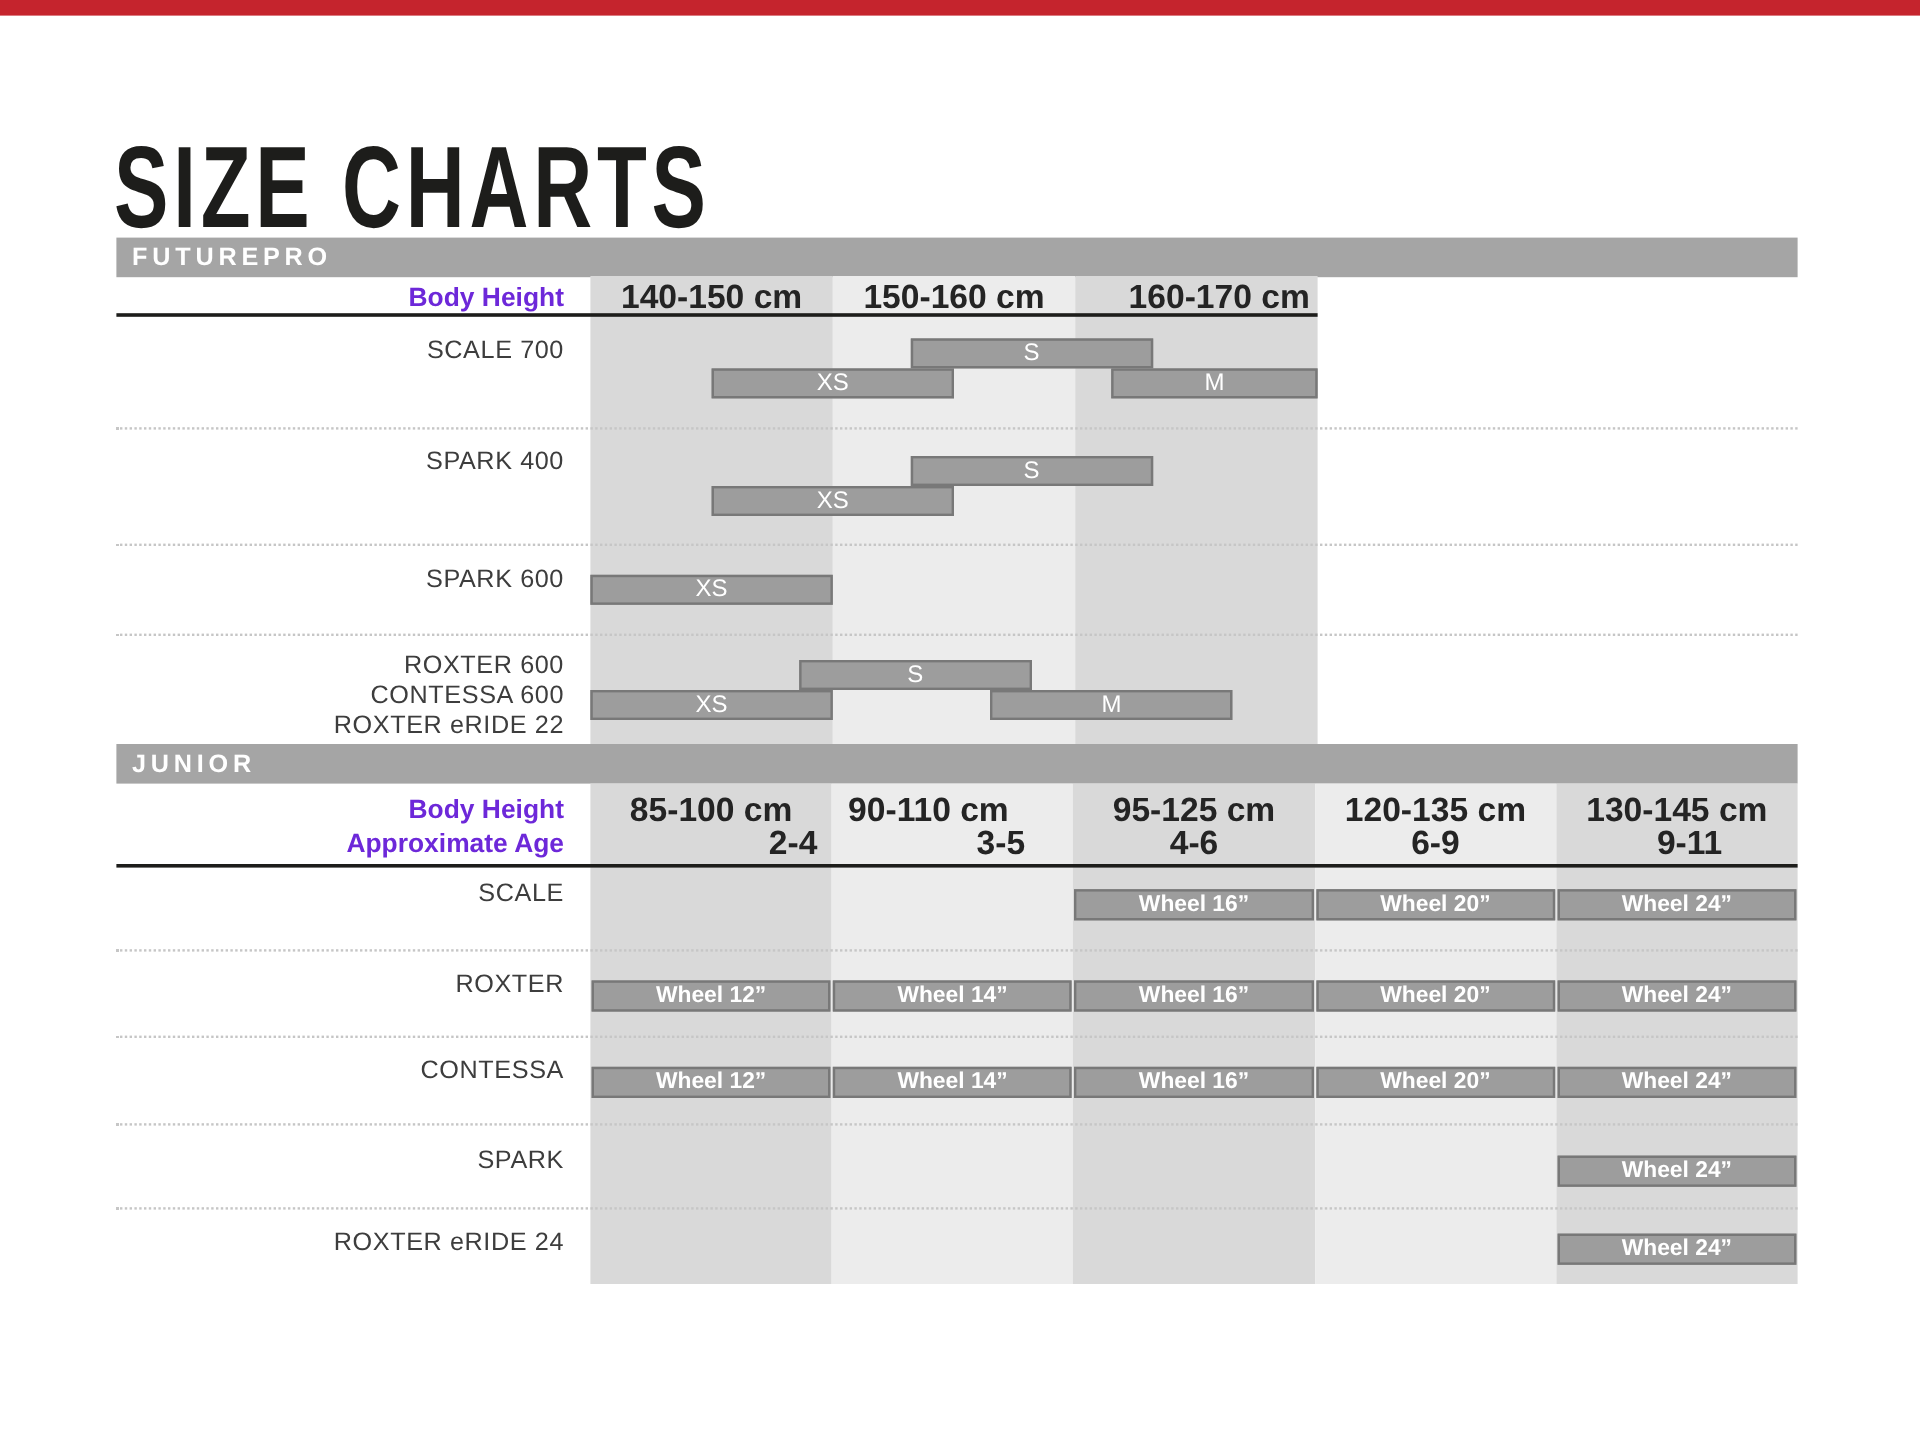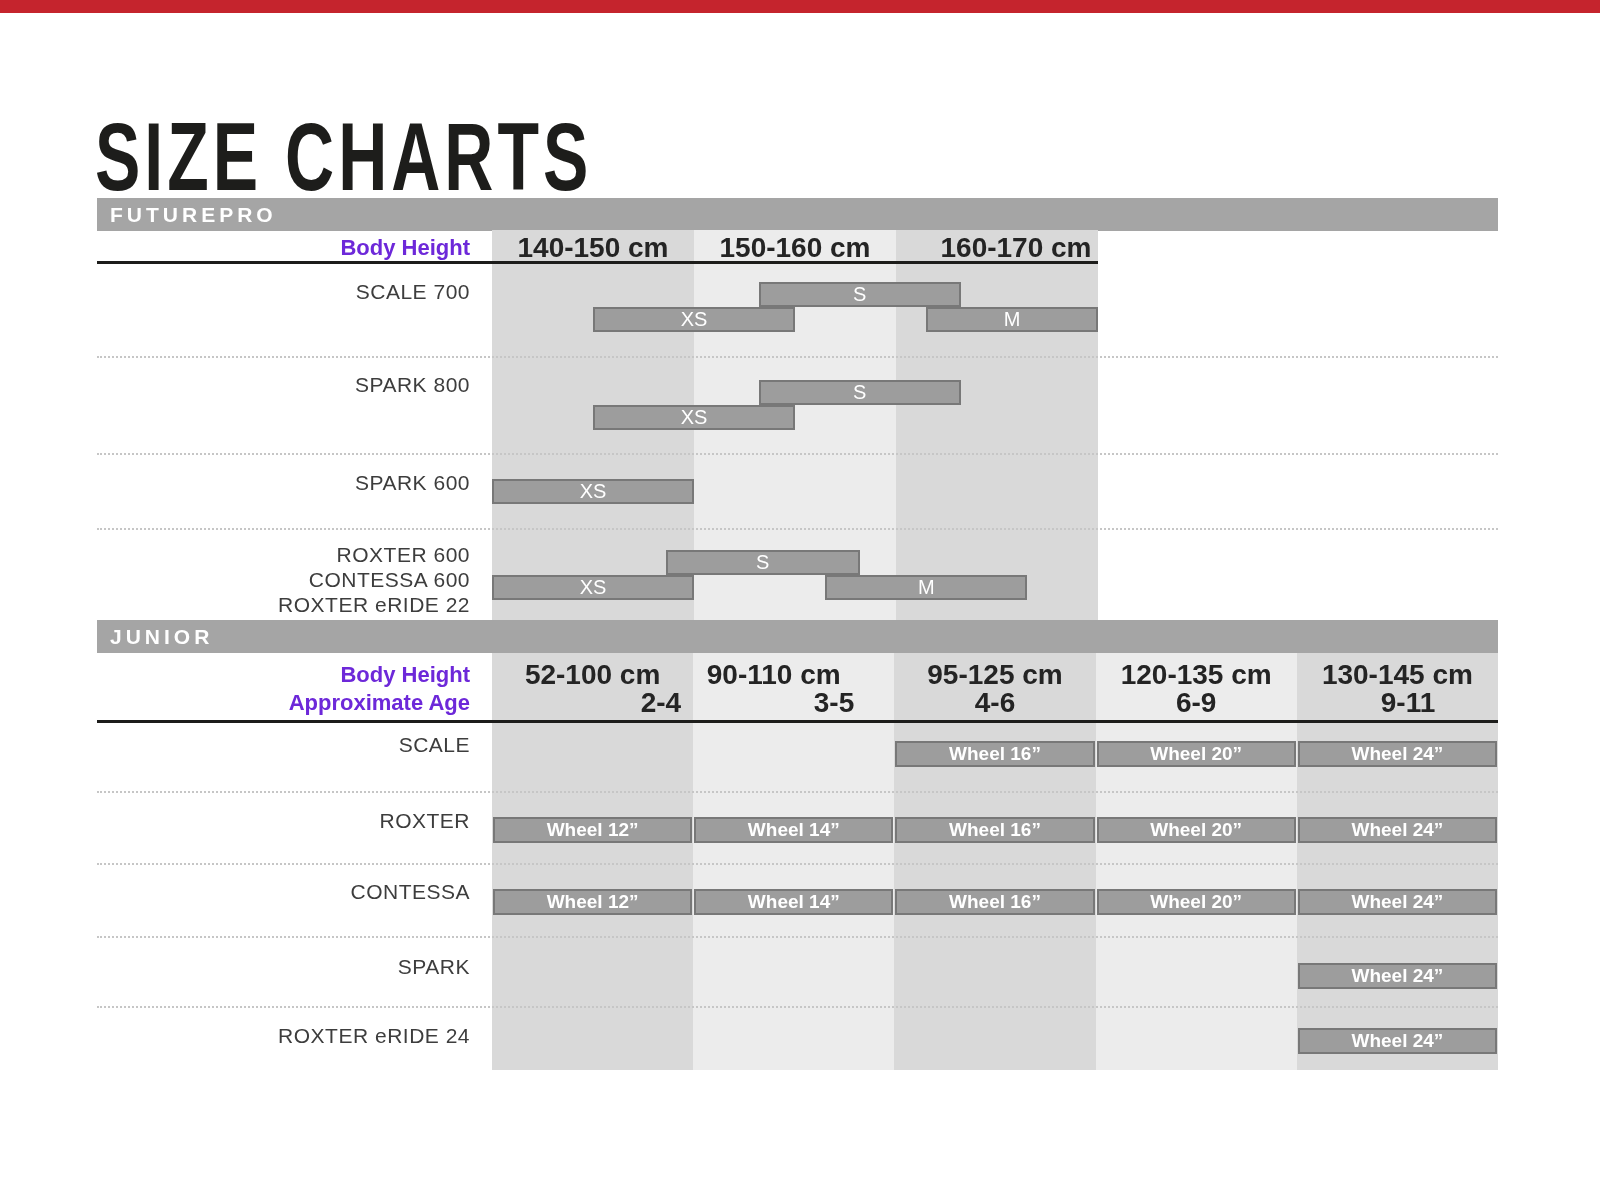--- a/index.html
+++ b/index.html
@@ -68,38 +68,38 @@
     <div class="sep" style="top: 356px;"></div>
     <div class="sep" style="top: 453px;"></div>
     <div class="sep" style="top: 528px;"></div>
     <div class="row-label" style="top: 279px;">
       <div>SCALE 700</div>
     </div>
     <div class="bar size" style="left: 758.6px; top: 282px; width: 202px;">S</div>
     <div class="bar size" style="left: 593px; top: 307px; width: 202px;">XS</div>
     <div class="bar size" style="left: 926.3px; top: 307px; width: 171.7px;">M</div>
     <div class="row-label" style="top: 372px;">
-      <div>SPARK 800</div>
+      <div>SPARK 400</div>
     </div>
     <div class="bar size" style="left: 758.6px; top: 380px; width: 202px;">S</div>
     <div class="bar size" style="left: 593px; top: 405px; width: 202px;">XS</div>
     <div class="row-label" style="top: 470px;">
       <div>SPARK 600</div>
     </div>
     <div class="bar size" style="left: 492px; top: 479px; width: 202px;">XS</div>
     <div class="row-label" style="top: 542px;">
       <div>ROXTER 600</div>
       <div>CONTESSA 600</div>
       <div>ROXTER eRIDE 22</div>
     </div>
     <div class="bar size" style="left: 665.7px; top: 550px; width: 193.9px;">S</div>
     <div class="bar size" style="left: 492px; top: 575px; width: 202px;">XS</div>
     <div class="bar size" style="left: 825.3px; top: 575px; width: 202px;">M</div>
     <div class="col-shade" style="left: 492px; top: 653px; width: 201.2px; height: 417px; background: rgb(217, 217, 217);"></div>
-    <div class="col-hdr" style="left: 492px; top: 663px; width: 201.2px;">52-100 cm</div>
+    <div class="col-hdr" style="left: 492px; top: 663px; width: 201.2px;">85-100 cm</div>
     <div class="col-hdr" style="left: 480px; top: 691px; width: 201.2px; text-align: right;">2-4</div>
     <div class="col-shade" style="left: 693.2px; top: 653px; width: 201.2px; height: 417px; background: rgb(236, 236, 236);"></div>
     <div class="col-hdr" style="left: 693.2px; top: 663px; width: 161px;">90-110 cm</div>
     <div class="col-hdr" style="left: 733px; top: 691px; width: 202px;">3-5</div>
     <div class="col-shade" style="left: 894.4px; top: 653px; width: 201.2px; height: 417px; background: rgb(217, 217, 217);"></div>
     <div class="col-hdr" style="left: 894.4px; top: 663px; width: 201.2px;">95-125 cm</div>
     <div class="col-hdr" style="left: 894.4px; top: 691px; width: 201.2px;">4-6</div>
     <div class="col-shade" style="left: 1095.6px; top: 653px; width: 201.2px; height: 417px; background: rgb(236, 236, 236);"></div>
     <div class="col-hdr" style="left: 1095.6px; top: 663px; width: 201.2px;">120-135 cm</div>
     <div class="col-hdr" style="left: 1095.6px; top: 691px; width: 201.2px;">6-9</div>

